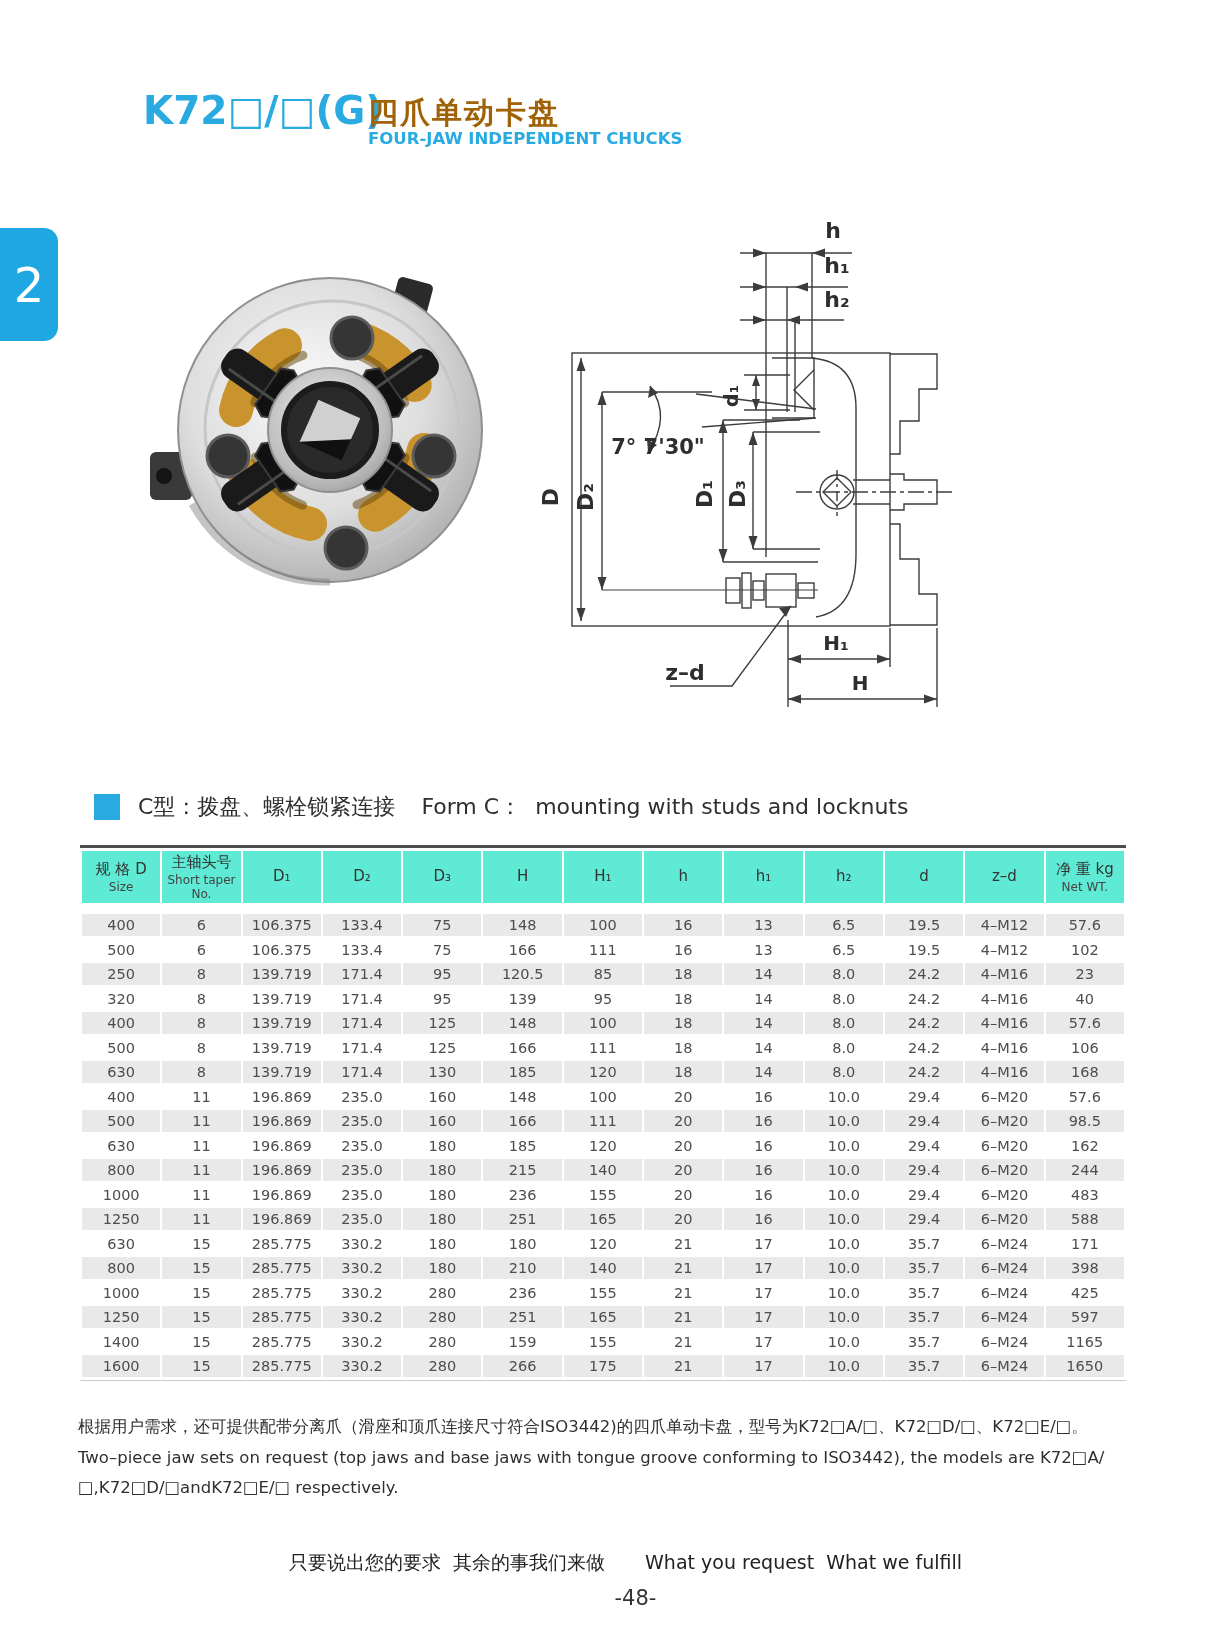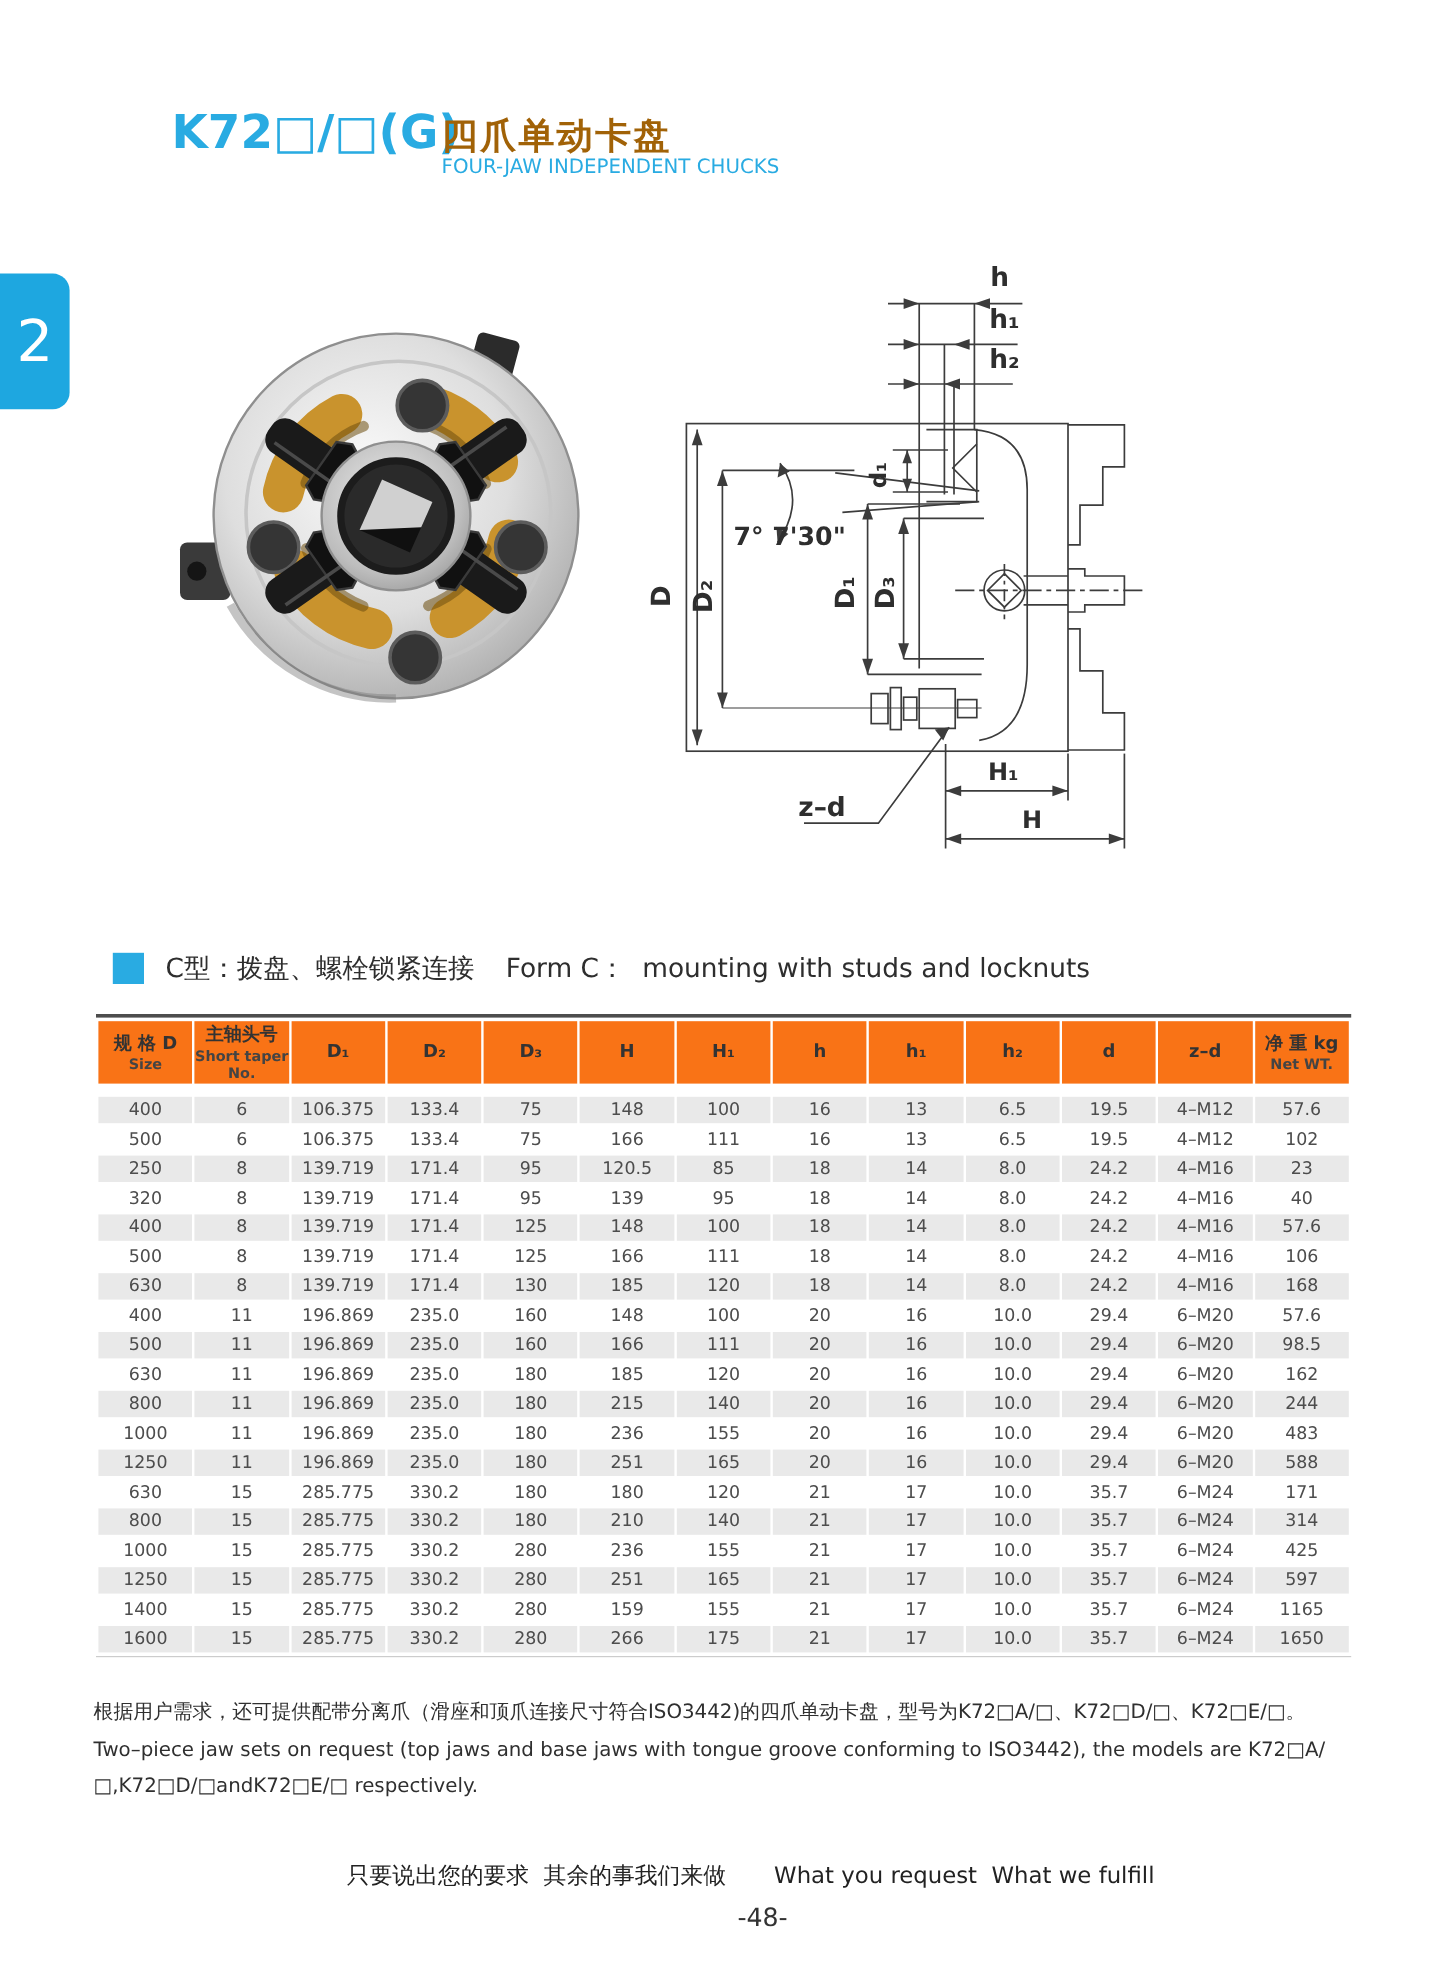--- a/index.html
+++ b/index.html
@@ -20,42 +20,42 @@
   .model-code{
     position:absolute;left:143px;top:88px;
     color:#29abe2;font-size:39px;font-weight:bold;letter-spacing:0px;
   }
   .title-zh{
     position:absolute;left:368px;top:93px;
     color:#a16207;font-size:30px;font-weight:bold;letter-spacing:2px;
   }
   .title-en{
     position:absolute;left:368px;top:129px;
-    color:#29abe2;font-size:16.5px;font-weight:400;letter-spacing:0px;
+    color:#29abe2;font-size:16.5px;font-weight:700;letter-spacing:0px;
   }
   
   .photo{position:absolute;left:148px;top:266px;}
   .drawing{position:absolute;left:500px;top:212px;}
   
   .section-head{
     position:absolute;left:94px;top:792px;display:flex;align-items:center;
     font-size:22px;color:#2e2e2e;
   }
   .section-bullet{width:26px;height:26px;background:#29abe2;margin-right:18px;flex:0 0 auto;}
   .section-en{margin-left:26px;}
   
   .table-wrap{
     position:absolute;left:80px;top:845px;width:1046px;
     border-top:3px solid #4d4d4d;border-bottom:1px solid #cccccc;
   }
   table.spec{
     width:100%;table-layout:fixed;border-collapse:separate;border-spacing:2px 3px;
   }
   table.spec th{
-    background:#f97316;font-weight:bold;color:#333;height:46px;
+    background:#5eead4;font-weight:normal;color:#333;height:46px;
     vertical-align:middle;padding:2px 0;
   }
   .th-main{font-size:15px;line-height:1.3;}
   .th-sub{font-size:12px;line-height:1.2;color:#444;}
   table.spec td{
     background:#ffffff;text-align:center;font-size:14.5px;color:#4d4d4d;
     height:21.5px;padding:0;
   }
   table.spec tbody::before{content:'';display:table-row;height:5px;}
   table.spec tbody tr:nth-child(odd) td{background:#e9e9e9;}
@@ -526,21 +526,21 @@
           <td>285.775</td>
           <td>330.2</td>
           <td>180</td>
           <td>210</td>
           <td>140</td>
           <td>21</td>
           <td>17</td>
           <td>10.0</td>
           <td>35.7</td>
           <td>6–M24</td>
-          <td>314</td>
+          <td>398</td>
         </tr>
         <tr>
           <td>1000</td>
           <td>15</td>
           <td>285.775</td>
           <td>330.2</td>
           <td>280</td>
           <td>236</td>
           <td>155</td>
           <td>21</td>

